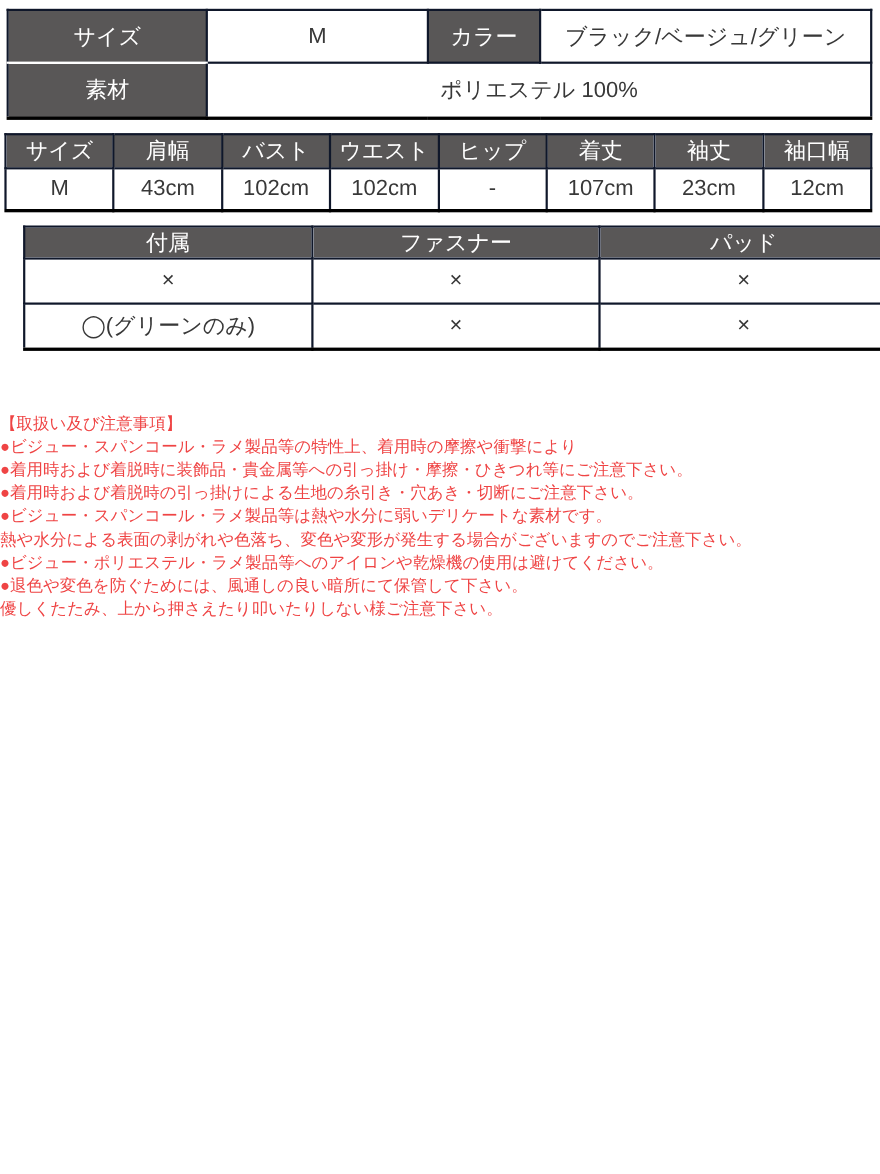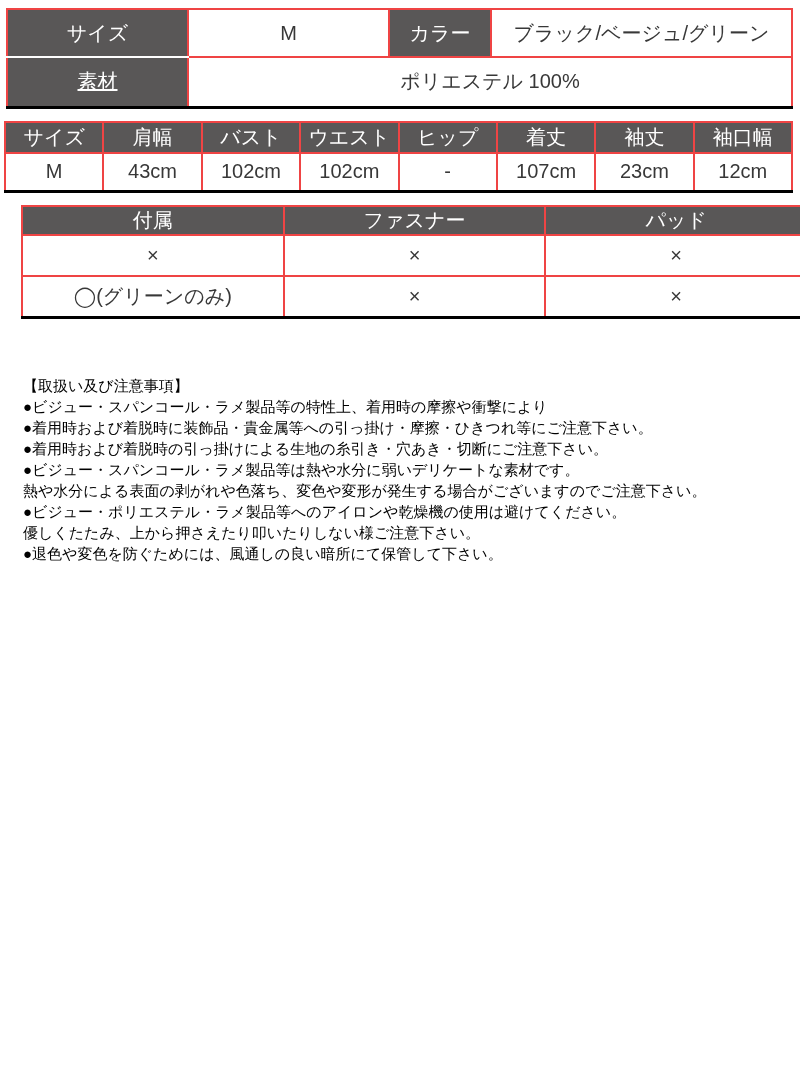--- a/index.html
+++ b/index.html
@@ -16,57 +16,56 @@
     height: 1067px;
     background: #ffffff;
   }
   table.spec {
     border-collapse: collapse;
     table-layout: fixed;
     border: 2px solid #000000;
     border-bottom-width: 3px;
   }
   table.spec td, table.spec th {
-    border: 2px solid #ef4444;
+    border: 2px solid #0f172a;
     padding: 0;
     text-align: center;
     vertical-align: middle;
     font-size: 20px;
     font-weight: normal;
     color: #383838;
     overflow: hidden;
     white-space: nowrap;
   }
   table.spec .dark {
     background: #595757;
     color: #ffffff;
   }
   
   .t1 { margin: 8px 0 0 6px; width: 787px; }
   .t1 tr.r1 { height: 48px; }
   .t1 tr.r2 { height: 50px; }
   
   .t1 .cell-size-label    { border-bottom: 2px solid #ffffff; }
-  .t1 .cell-material-label{ border-top: 2px solid #ffffff; text-decoration: underline; }
+  .t1 .cell-material-label{ border-top: 2px solid #ffffff; }
   
   .t2 { margin: 12px 0 0 4px; width: 789px; }
   .t2 tr.hdr { height: 31px; }
   .t2 tr.val { height: 39px; }
   
   .t3 { margin: 12px 0 0 21px; width: 787px; padding-left: 32px; }
   .t3 tr.hdr { height: 28px; }
   .t3 tr.val { height: 41px; }
   
   .care {
     margin-top: 56px;
-    padding-left: 23px;
     padding-right: 10px;
     font-size: 15px;
     line-height: 21px;
-    color: #000000;
+    color: #ef4444;
   }
   .care .line { white-space: nowrap; }
 </style>
 </head>
 <body>
 
 <div class="page">
 
   <table class="spec t1">
     <colgroup>
@@ -135,17 +134,17 @@
     </table>
 
   <div class="care">
     <div class="line">【取扱い及び注意事項】</div>
     <div class="line">●ビジュー・スパンコール・ラメ製品等の特性上、着用時の摩擦や衝撃により</div>
     <div class="line">●着用時および着脱時に装飾品・貴金属等への引っ掛け・摩擦・ひきつれ等にご注意下さい。</div>
     <div class="line">●着用時および着脱時の引っ掛けによる生地の糸引き・穴あき・切断にご注意下さい。</div>
     <div class="line">●ビジュー・スパンコール・ラメ製品等は熱や水分に弱いデリケートな素材です。</div>
     <div class="line">熱や水分による表面の剥がれや色落ち、変色や変形が発生する場合がございますのでご注意下さい。</div>
     <div class="line">●ビジュー・ポリエステル・ラメ製品等へのアイロンや乾燥機の使用は避けてください。</div>
+    <div class="line">●退色や変色を防ぐためには、風通しの良い暗所にて保管して下さい。</div>
     <div class="line">優しくたたみ、上から押さえたり叩いたりしない様ご注意下さい。</div>
-    <div class="line">●退色や変色を防ぐためには、風通しの良い暗所にて保管して下さい。</div>
   </div>
 
 </div>
 
 </body></html>

